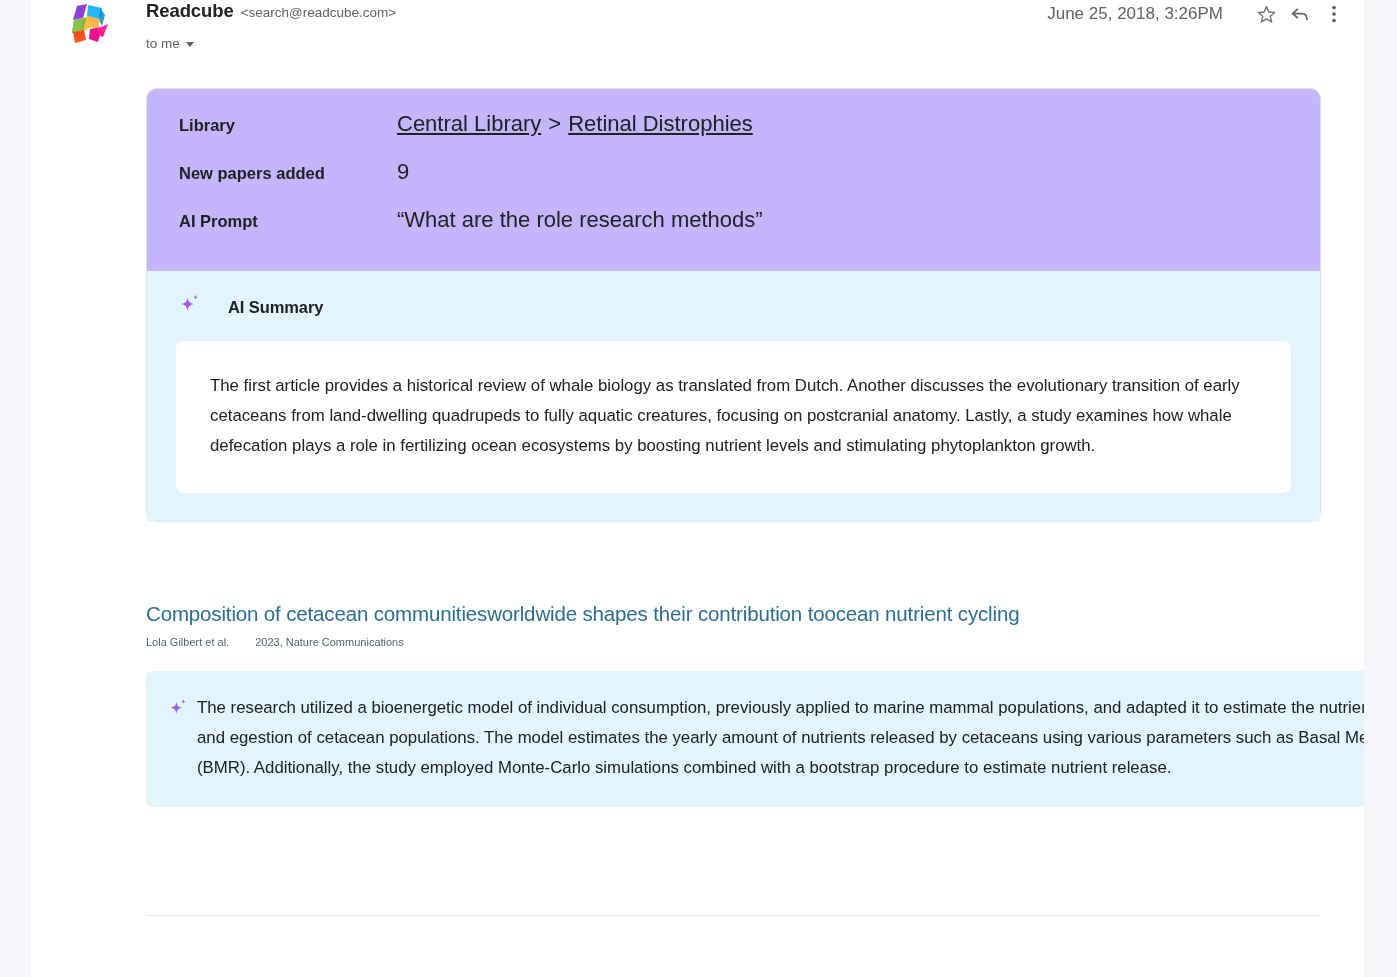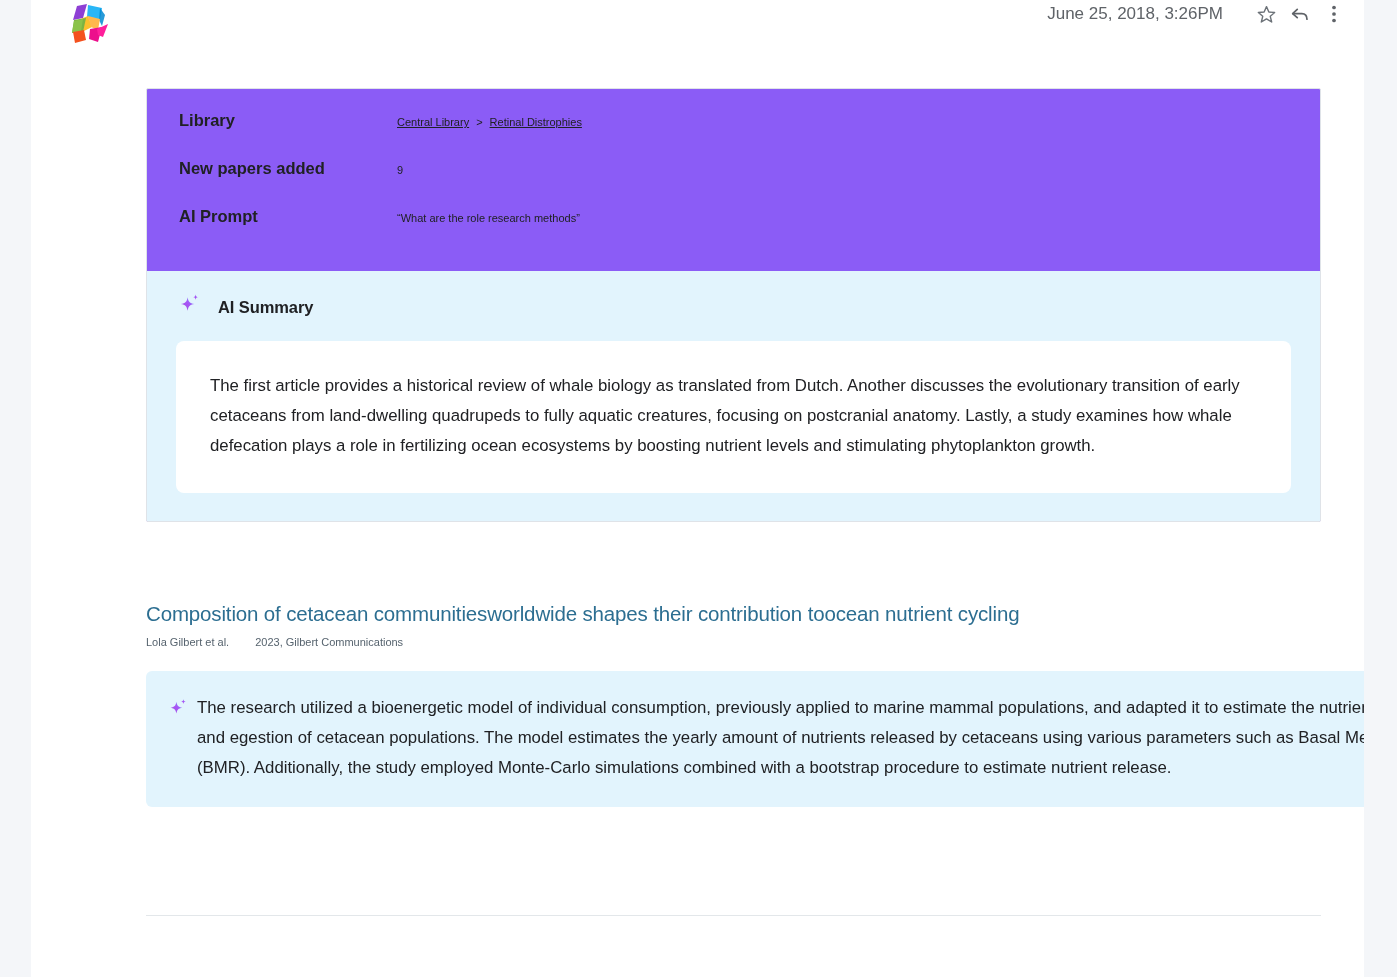--- a/index.html
+++ b/index.html
@@ -106,42 +106,42 @@
   }
   .icon-btn svg { display: block; }
 
   
   .info-card {
     position: absolute;
     left: 115px;
     top: 88px;
     width: 1175px;
     border: 1px solid #dfe3e8;
-    border-radius: 2px;
-    background: #8b5cf6;
+    border-radius: 11px;
+    background: #c4b5fd;
     box-sizing: border-box;
   }
   .info-table {
     padding: 22px 0 16px 0;
   }
   .info-row {
     display: flex;
     align-items: baseline;
     min-height: 48px;
   }
   .info-label {
     width: 250px;
     padding-left: 32px;
     box-sizing: border-box;
     font-size: 16.5px;
     font-weight: bold;
     color: #202124;
   }
   .info-value {
-    font-size: 11px;
+    font-size: 22px;
     color: #202124;
   }
   .crumb {
     color: #202124;
     text-decoration: underline;
     cursor: pointer;
   }
   .crumb-sep {
     margin: 0 7px;
     color: #202124;
@@ -149,21 +149,21 @@
   }
 
   
   .ai-panel {
     background: #e2f4fd;
     padding: 22px 29px 28px 29px;
   }
   .ai-head {
     display: flex;
     align-items: center;
-    gap: 16px;
+    gap: 26px;
     margin-bottom: 20px;
     padding-left: 2px;
   }
   .ai-head-label {
     font-size: 16.5px;
     font-weight: bold;
     color: #202124;
     letter-spacing: -0.1px;
   }
   .ai-box {
@@ -240,20 +240,30 @@
         <polygon points="14,18 24,14 28,25 18,30" fill="#fbc02d"></polygon>
         <polygon points="24,14 36,17 34,28 27,25" fill="#ffb74d"></polygon>
         <polygon points="10,18 22,16 19,30 8,31" fill="#7cb342"></polygon>
         <polygon points="10,19 19,17 17,29 8,31" fill="#8bc34a"></polygon>
         <polygon points="9,30 20,28 22,38 11,41" fill="#f4511e"></polygon>
         <polygon points="26,27 38,25 34,40 25,37" fill="#ec0f8c"></polygon>
         <polygon points="33,27 44,22 39,35 34,33" fill="#ff1f9b"></polygon>
       </svg>
     </div>
 
+    <div class="sender-block">
+      <div class="sender-line">
+        <span class="sender-name">Readcube</span>
+        <span class="sender-email">&lt;search@readcube.com&gt;</span>
+      </div>
+      <div class="recipient-line">
+        <span class="recipient">to me</span>
+        <span class="caret"></span>
+      </div>
+    </div>
 
     <div class="header-right">
       <span class="timestamp">June 25, 2018, 3:26PM</span>
 
       <span class="icon-btn">
         <svg width="21" height="21" viewBox="0 0 24 24" fill="none" stroke="#6c7278" stroke-width="1.6" stroke-linejoin="round">
           <polygon points="12,3 14.7,9.2 21.3,9.7 16.3,14.1 17.9,20.6 12,17 6.1,20.6 7.7,14.1 2.7,9.7 9.3,9.2"></polygon>
         </svg>
       </span>
 
@@ -317,21 +327,21 @@
       <div class="ai-box">
         <p>The first article provides a historical review of whale biology as translated from Dutch. Another discusses the evolutionary transition of early cetaceans from land-dwelling quadrupeds to fully aquatic creatures, focusing on postcranial anatomy. Lastly, a study examines how whale defecation plays a role in fertilizing ocean ecosystems by boosting nutrient levels and stimulating phytoplankton growth.</p>
       </div>
     </div>
   </div>
 
   <div class="article" style="top:600px;">
     <div class="article-title">Composition of cetacean communitiesworldwide shapes their contribution toocean nutrient cycling</div>
     <div class="article-meta">
       <span>Lola Gilbert et al.</span>
-      <span>2023, Gilbert Communications</span>
+      <span>2023, Nature Communications</span>
     </div>
     <div class="article-summary">
       <span class="spark-inline">
         <svg width="21" height="21" viewBox="0 0 24 24">
           <defs>
             <linearGradient id="sparkB" x1="0" y1="1" x2="1" y2="0">
               <stop offset="0%" stop-color="#9d4edd"></stop>
               <stop offset="55%" stop-color="#a855f7"></stop>
               <stop offset="100%" stop-color="#5b9df9"></stop>
             </linearGradient>

